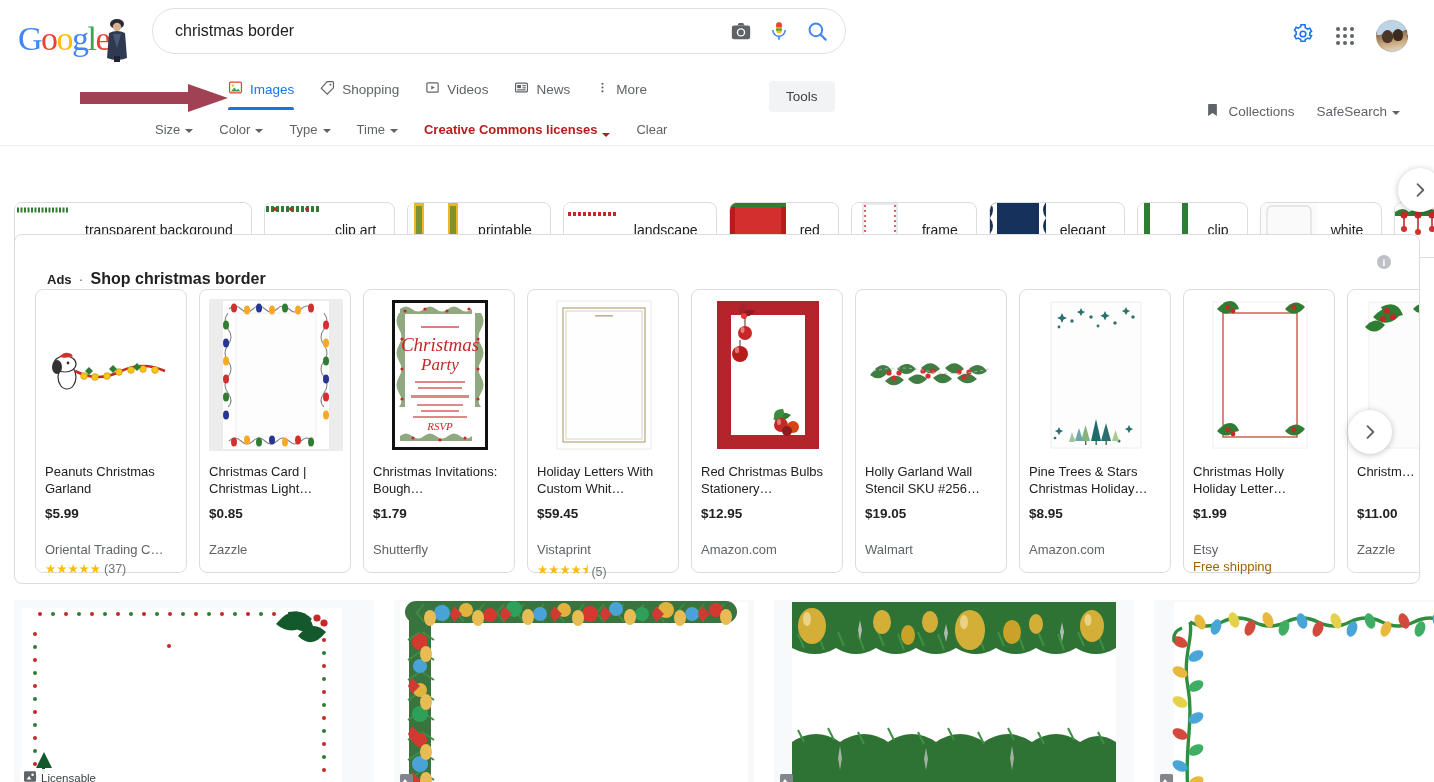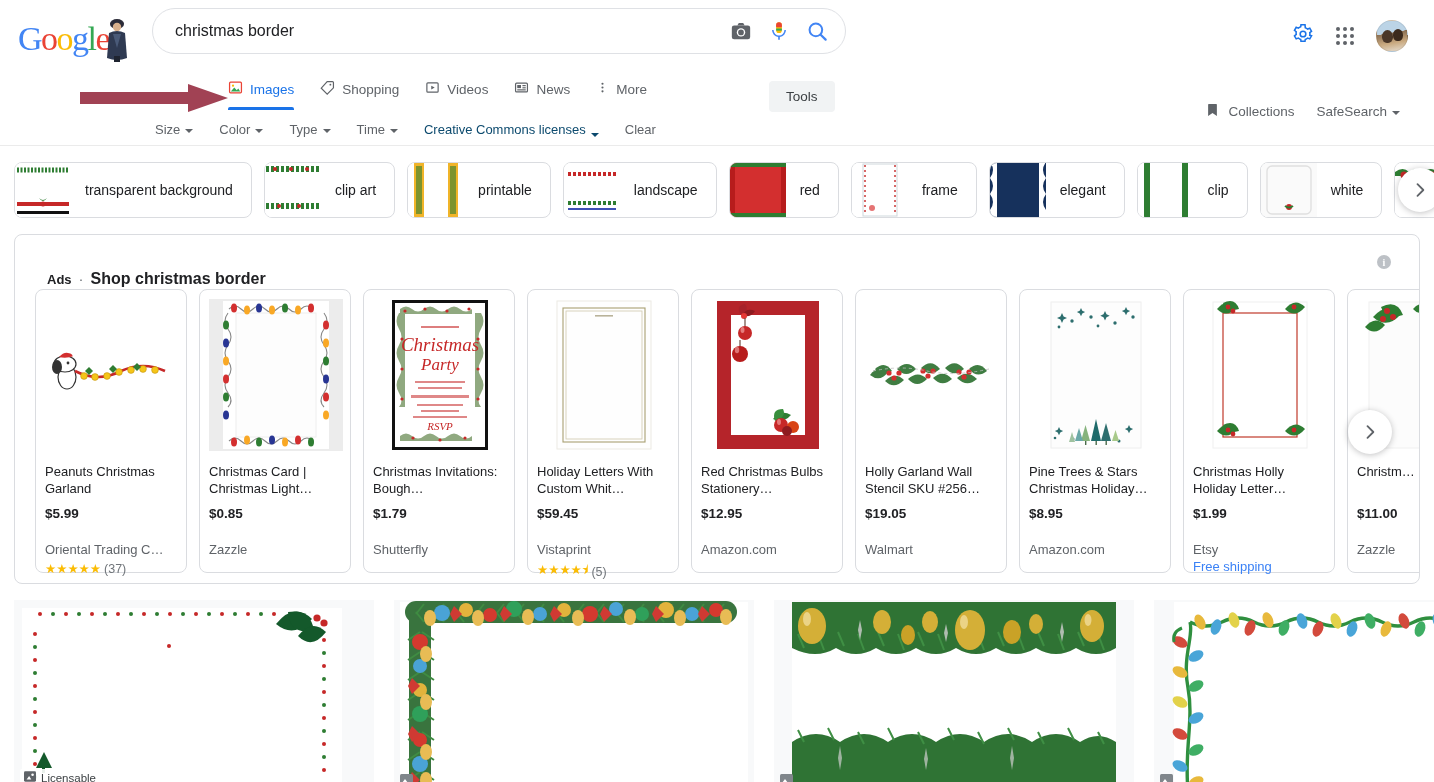--- a/index.html
+++ b/index.html
@@ -106,21 +106,21 @@
   .collections { display: flex; align-items: center; gap: 8px; cursor: pointer; }
   .safesearch { display: flex; align-items: center; gap: 5px; cursor: pointer; }
 
   
   .filters {
     position: absolute; left: 155px; top: 122px;
     display: flex; align-items: center; gap: 26px;
     font-size: 13px; color: #5f6368;
   }
   .filter { display: flex; align-items: center; gap: 5px; cursor: pointer; }
-  .filter.cc { color: #0c4a6e; font-weight: normal; align-items: flex-end; }
+  .filter.cc { color: #b91c1c; font-weight: bold; align-items: flex-end; }
   .filter.clear { color: #5f6368; }
   .caret {
     width: 0; height: 0; border-left: 4px solid transparent;
     border-right: 4px solid transparent; border-top: 4px solid currentColor;
     margin-top: 2px;
   }
 
   
   .annot-arrow {
     position: absolute; left: 78px; top: 82px;
@@ -128,21 +128,21 @@
   }
 
   
   .chips-row {
     position: absolute; left: 14px; top: 162px;
     display: flex; gap: 12px; align-items: center;
   }
   .chip {
     display: flex; align-items: center;
     height: 56px; border: 1px solid #dadce0; border-radius: 8px;
-    overflow: hidden; background: #fff; cursor: pointer; flex: none;
+    overflow: hidden; background: #fff; cursor: pointer; flex: none; margin-top: 40px;
   }
   .chip-thumb { width: 56px; height: 56px; flex: none; overflow: hidden; position: relative; background: #fff; }
   .chip-label { padding: 0 18px 0 14px; font-size: 14px; color: #202124; white-space: nowrap; }
   .chip-next {
     position: absolute; left: 1398px; top: 168px;
     width: 44px; height: 44px; border-radius: 50%;
     background: #fff; box-shadow: 0 1px 6px rgba(32,33,36,.28);
     display: flex; align-items: center; justify-content: center; cursor: pointer;
     z-index: 20;
   }
@@ -184,21 +184,21 @@
     display: flex; align-items: flex-end; justify-content: center;
     overflow: hidden; position: relative; background: #f0abfc;
   }
   .prod-title {
     font-size: 13px; line-height: 17px; color: #202124;
     height: 34px; overflow: hidden;
     display: -webkit-box; -webkit-line-clamp: 2; -webkit-box-orient: vertical;
   }
   .prod-price { font-size: 13.5px; font-weight: bold; color: #202124; margin-top: 9px; }
   .prod-merchant { font-size: 13px; color: #5f6368; margin-top: 21px; }
-  .prod-ship { font-size: 13px; color: #3b82f6; margin-top: 2px; }
+  .prod-ship { font-size: 13px; color: #a16207; margin-top: 2px; }
   .prod-rating { display: flex; align-items: center; gap: 3px; margin-top: 4px; }
   .stars { color: #fbbc04; font-size: 12.5px; letter-spacing: 0px; }
   .rating-count { font-size: 12.5px; color: #70757a; }
 
   .ads-next {
     position: absolute; left: 1348px; top: 410px;
     width: 44px; height: 44px; border-radius: 50%;
     background: #fff; box-shadow: 0 1px 6px rgba(32,33,36,.28);
     display: flex; align-items: center; justify-content: center;
     cursor: pointer; z-index: 25;

